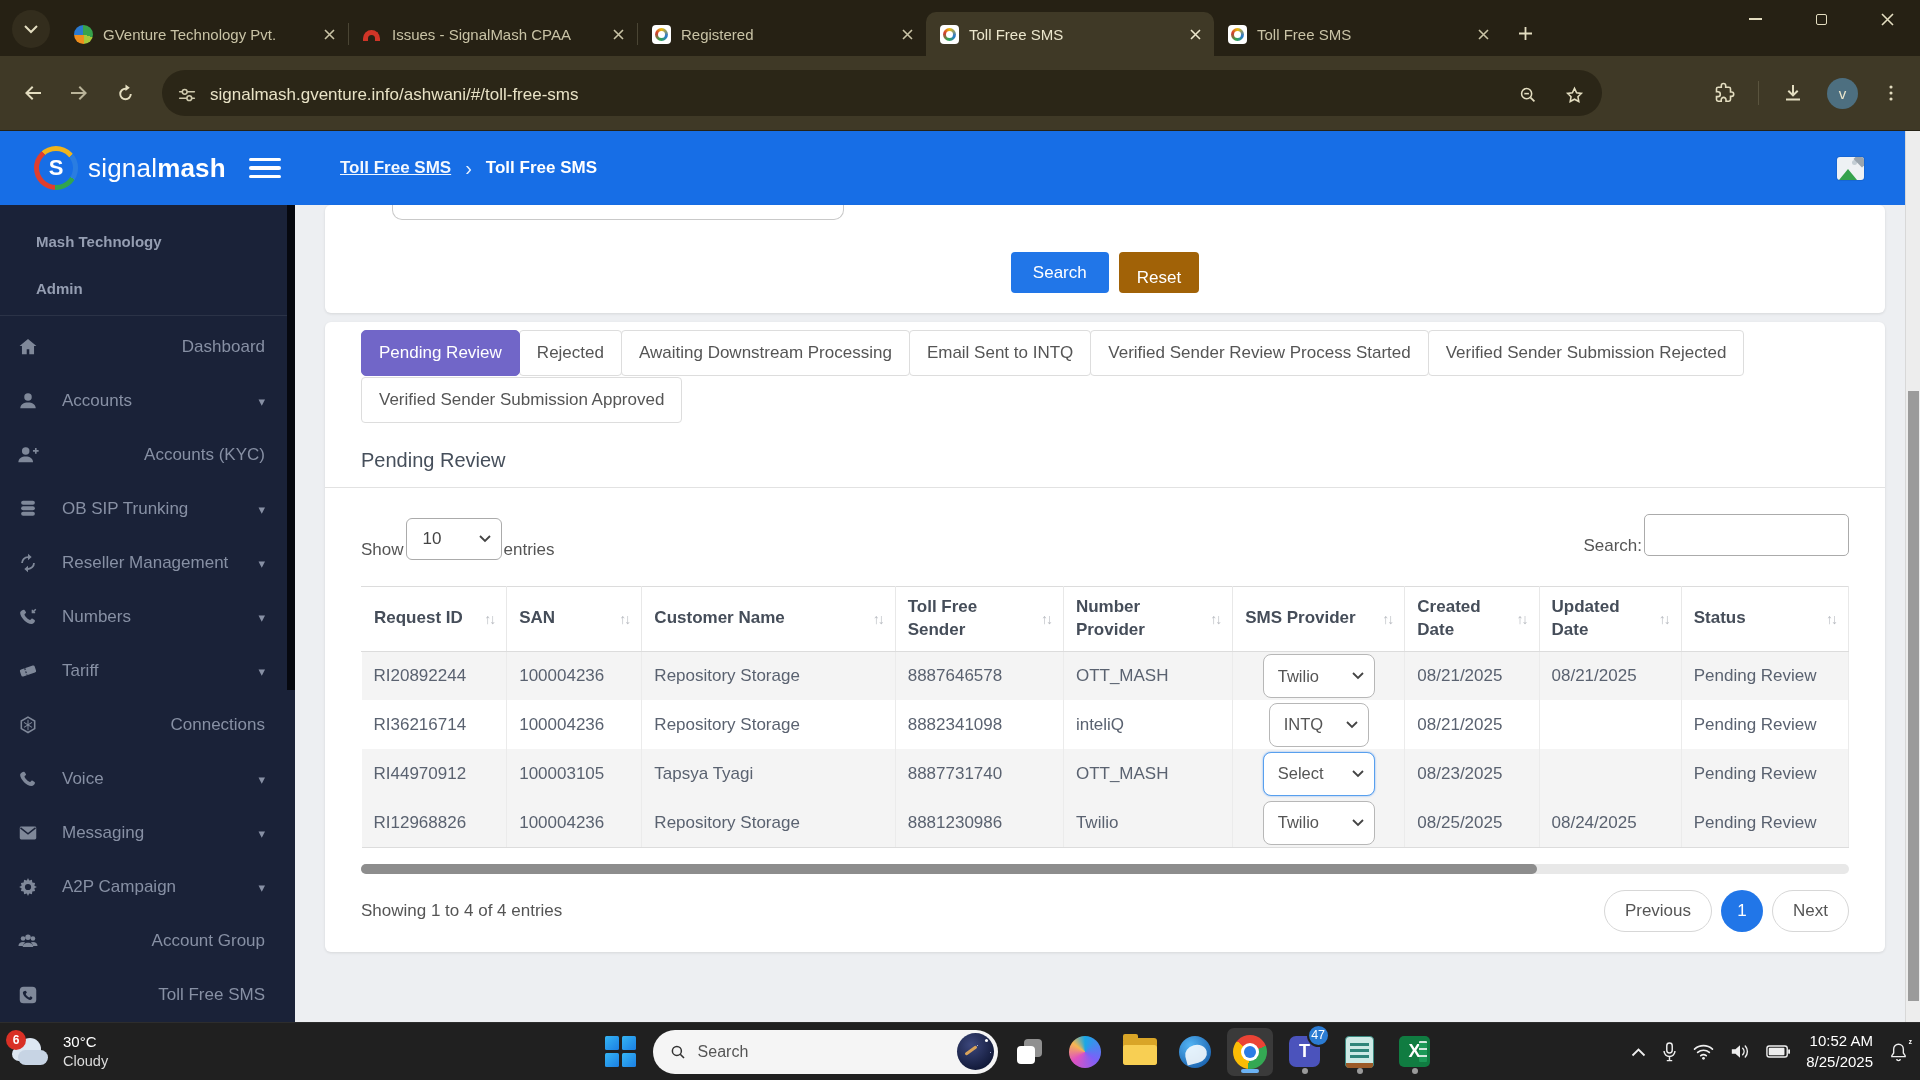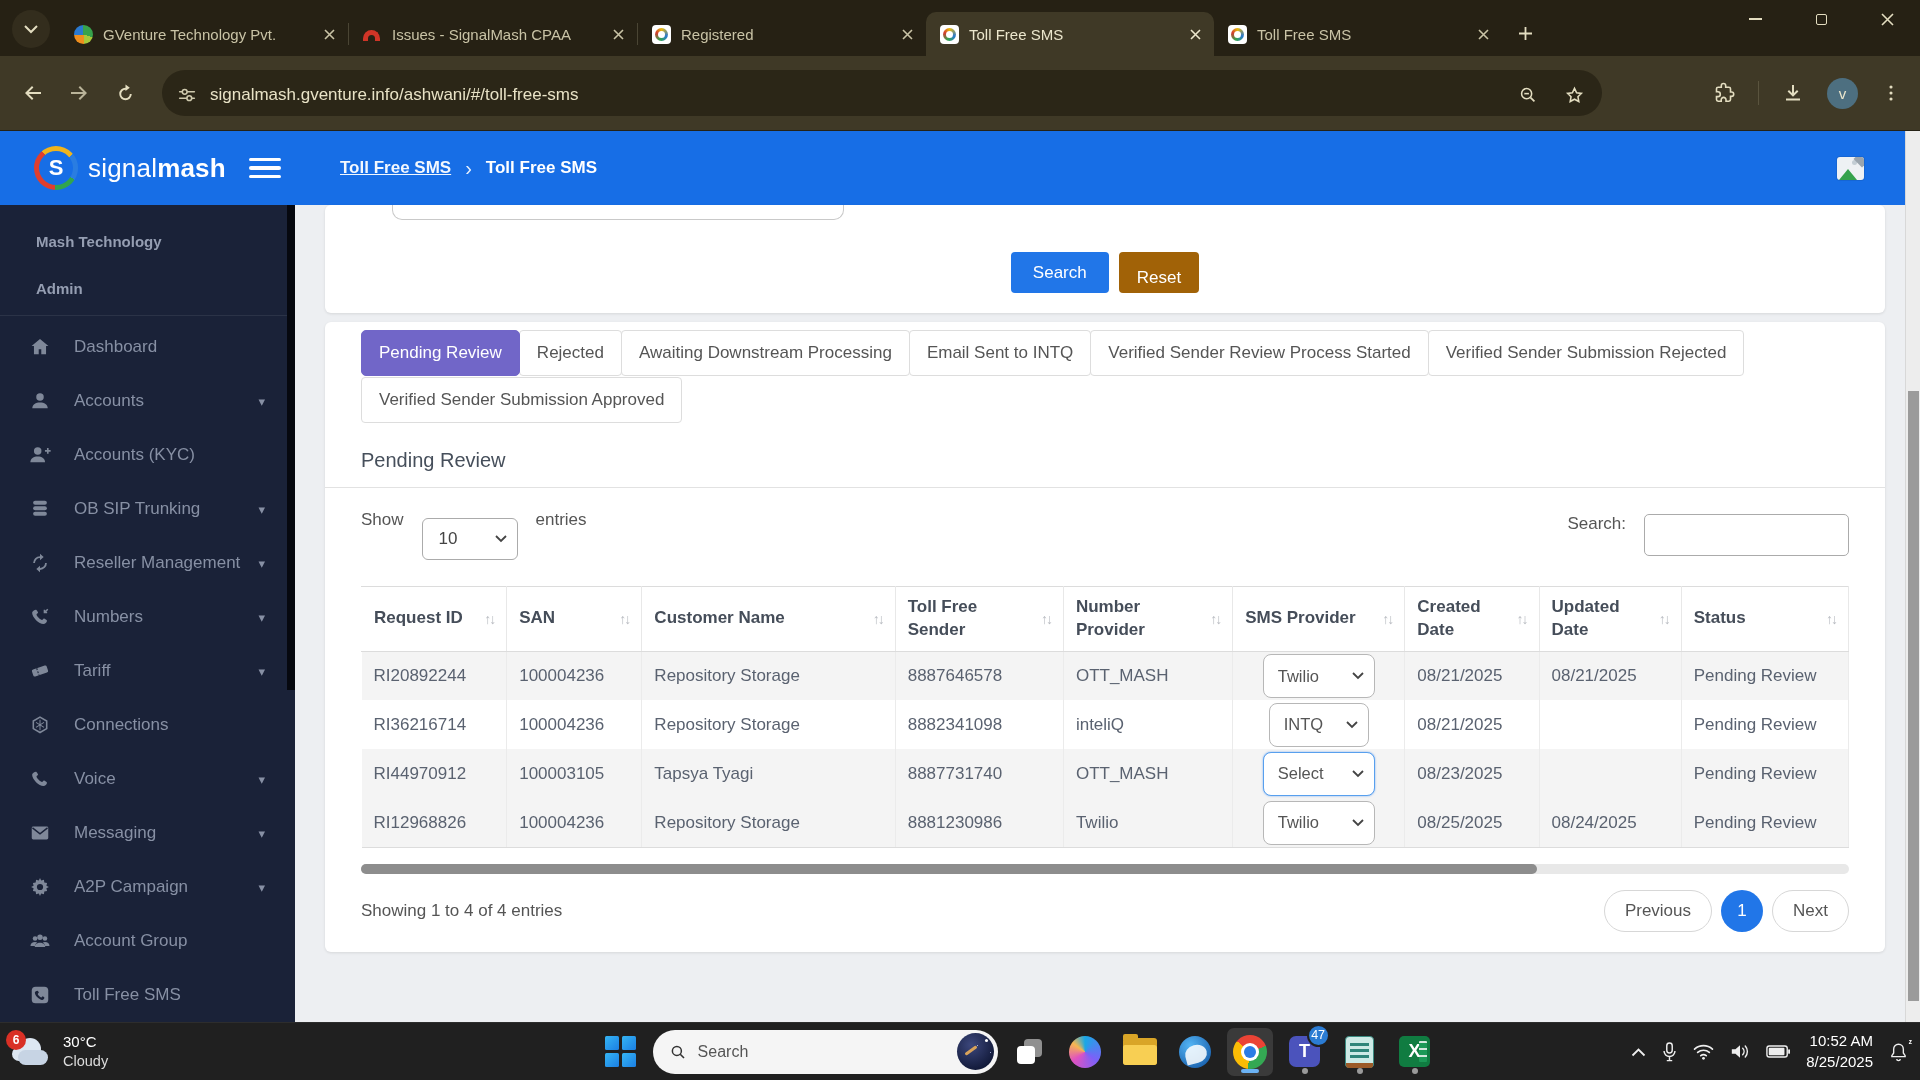--- a/index.html
+++ b/index.html
@@ -53,21 +53,21 @@
   .broken-img .bi-tear { position:absolute; top:-4px; right:-4px; width:12px; height:12px; background:#9aa4ad; transform:rotate(45deg); }
   .broken-img .bi-sun { position:absolute; top:3px; right:7px; width:5px; height:5px; border-radius:50%; background:#c3cdd4; }
 
   
   .content-row { display:flex; height:817px; margin-right:15px; position:relative; }
   .sidebar { width:295px; background:#1a2238; padding-top:28px; flex:0 0 auto; position:relative; }
   .org { padding-left:36px; color:#959eb2; font-size:15px; font-weight:700; }
   .org .org-role { margin-top:30px; }
   .side-div { border-bottom:1px solid rgba(255,255,255,.08); margin-top:18px; }
   .side-items { margin-top:4px; }
-  .side-item { height:54px; display:flex; align-items:center; padding:0 30px 0 28px; cursor:pointer; }
+  .side-item { height:54px; display:flex; align-items:center; padding:0 30px 0 16px; cursor:pointer;justify-content:space-between; }
   .si-icon { width:24px; height:24px; margin-right:22px; flex:0 0 auto; display:flex; align-items:center; justify-content:center; }
   .si-label { color:#8790a4; font-size:17px; }
   .si-caret { margin-left:auto; color:#8790a4; font-size:13px; }
   .si-caret::after { content:"▾"; }
   .side-scrollbar { position:absolute; right:0; top:0; width:8px; height:485px; background:#06080f; }
 
   .main { flex:1; padding:0 20px 0 30px; }
   .card { background:#fff; border-radius:6px; box-shadow:0 1px 3px rgba(0,0,0,.1); }
   .card1 { height:108px; position:relative; }
   .partial-input { position:absolute; top:0; left:67px; width:452px; height:15px; border:1px solid #c9c9c9; border-top:none; border-radius:0 0 10px 10px; }
@@ -78,21 +78,21 @@
 
   .card2 { margin-top:9px; padding:8px 36px 20px; }
   .ftabs-row { display:flex; }
   .ftab { border:1px solid #ddd; background:#fff; color:#555; font-size:17px; padding:12px 17px; margin-left:-1px; cursor:pointer; white-space:nowrap; border-radius:4px; }
   .ftab:first-child { margin-left:0; }
   .ftab.active { background:#7166c8; border-color:#7166c8; color:#fff; border-radius:5px; position:relative; z-index:1; }
   .ftabs-row.second { margin-top:1px; }
   .listing-title { margin-top:26px; font-size:20px; color:#464f5b; font-weight:400; }
   .title-div { margin:15px -36px 0; border-top:1px solid #e2e2e2; }
   .controls { display:flex; justify-content:space-between; align-items:center; margin-top:22px; }
-  .ctrl-left, .ctrl-right { display:flex; align-items:flex-start; gap:18px; font-size:17px; color:#555; }
+  .ctrl-left, .ctrl-right { display:flex; align-items:flex-end; gap:2px; font-size:17px; color:#555; }
   .select-box { display:inline-flex; align-items:center; justify-content:space-between; border:1px solid #ababab; border-radius:6px; background:#fff; color:#444; cursor:pointer; }
   .pagesize { width:96px; height:42px; padding:0 10px 0 16px;margin-top:8px; }
   .tbl-search { width:205px; height:42px; border:1px solid #ababab; border-radius:5px; font-size:17px; padding:0 10px; font-family:inherit; }
 
   table.data { width:100%; border-collapse:collapse; margin-top:26px; table-layout:fixed; }
   table.data th { font-size:17px; color:#454d59; font-weight:700; text-align:left; padding:9px 12px; border-top:1px solid #dcdcdc; border-bottom:1px solid #dcdcdc; border-right:1px solid #e8e8e8; height:64px; vertical-align:middle; }
   table.data th:first-child { border-left:1px solid #fff; }
   .th-inner { display:flex; align-items:center; justify-content:space-between; gap:4px; }
   .th-label { line-height:1.35; }
   .sort { color:#b9bcc2; font-size:14px; letter-spacing:-2px; flex:0 0 auto; cursor:pointer; }

